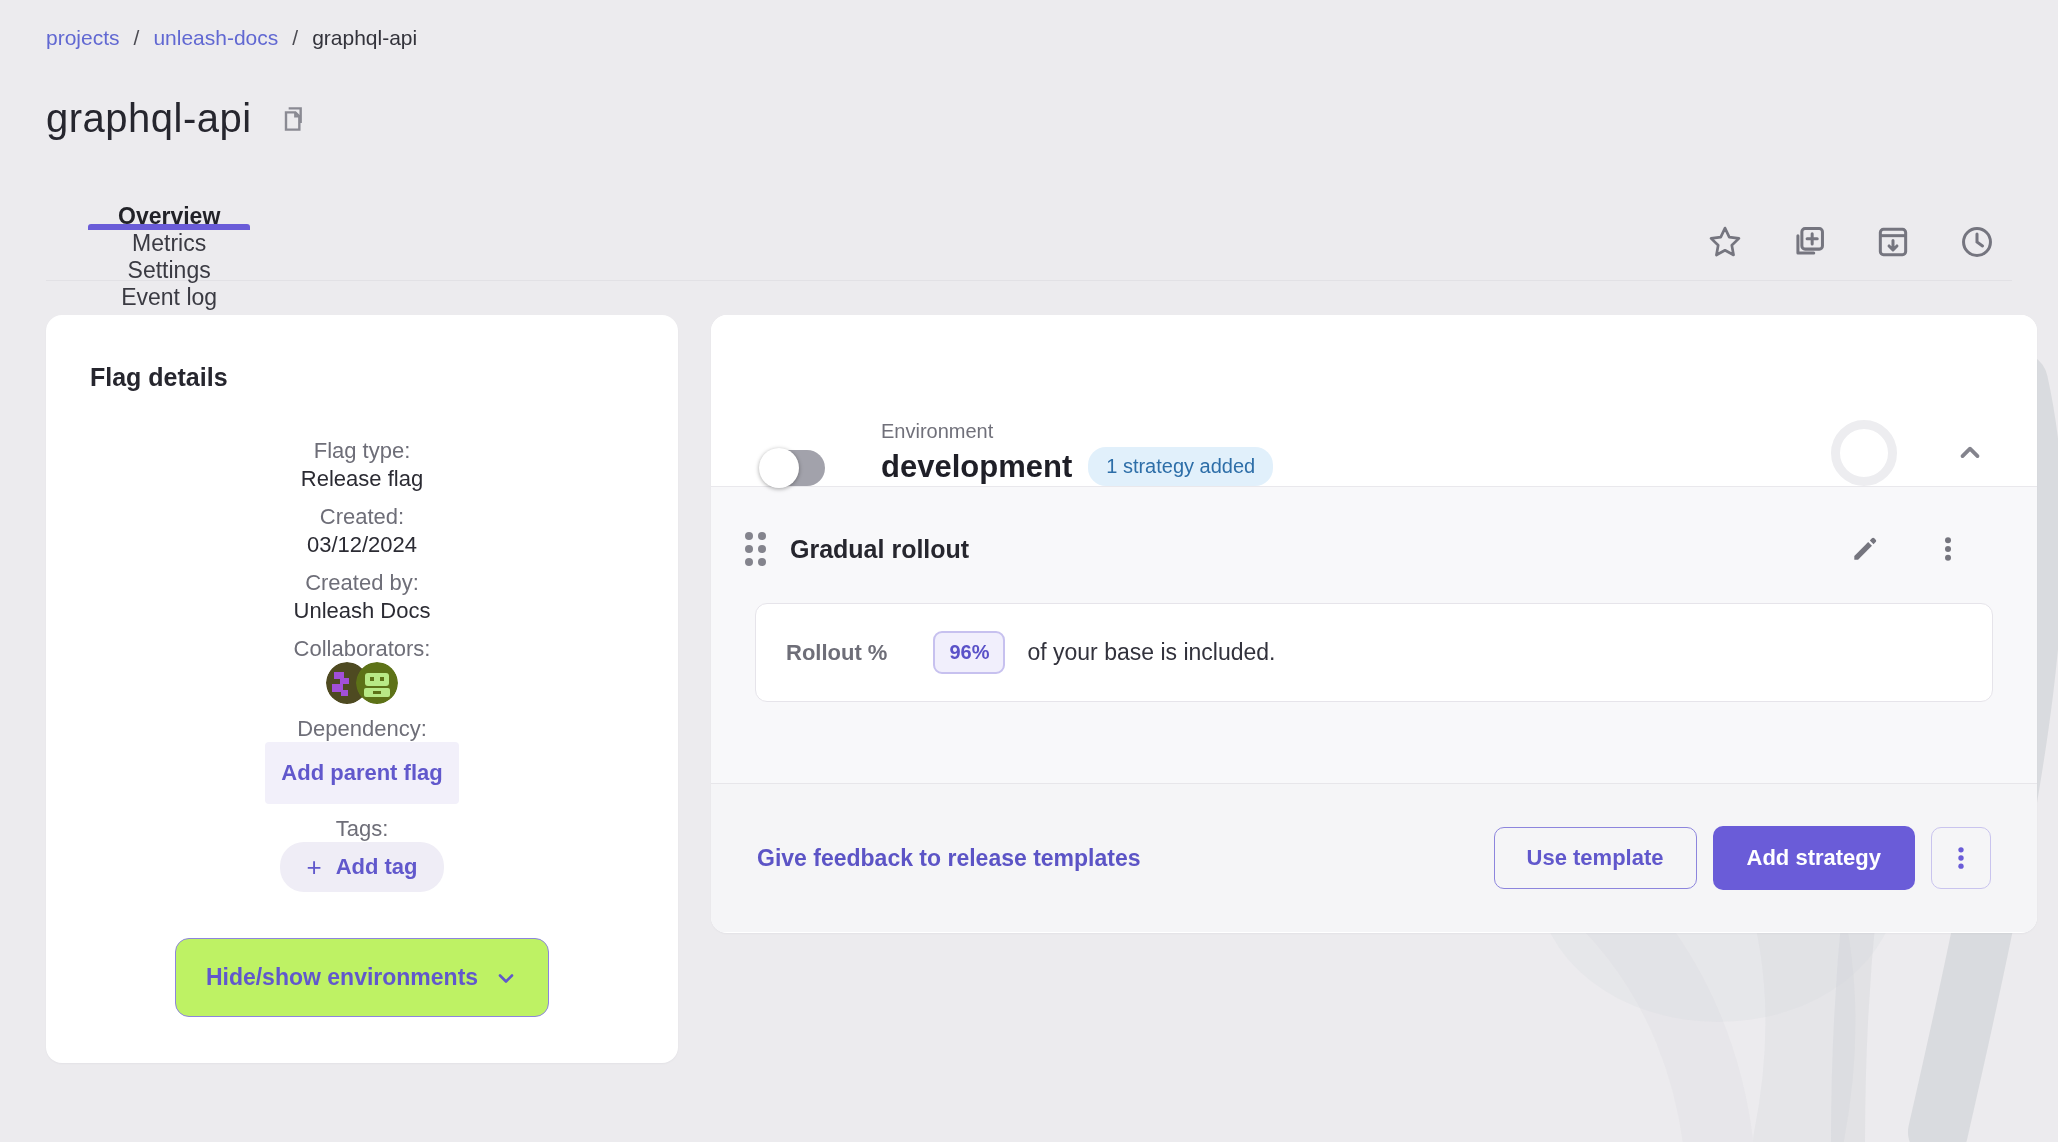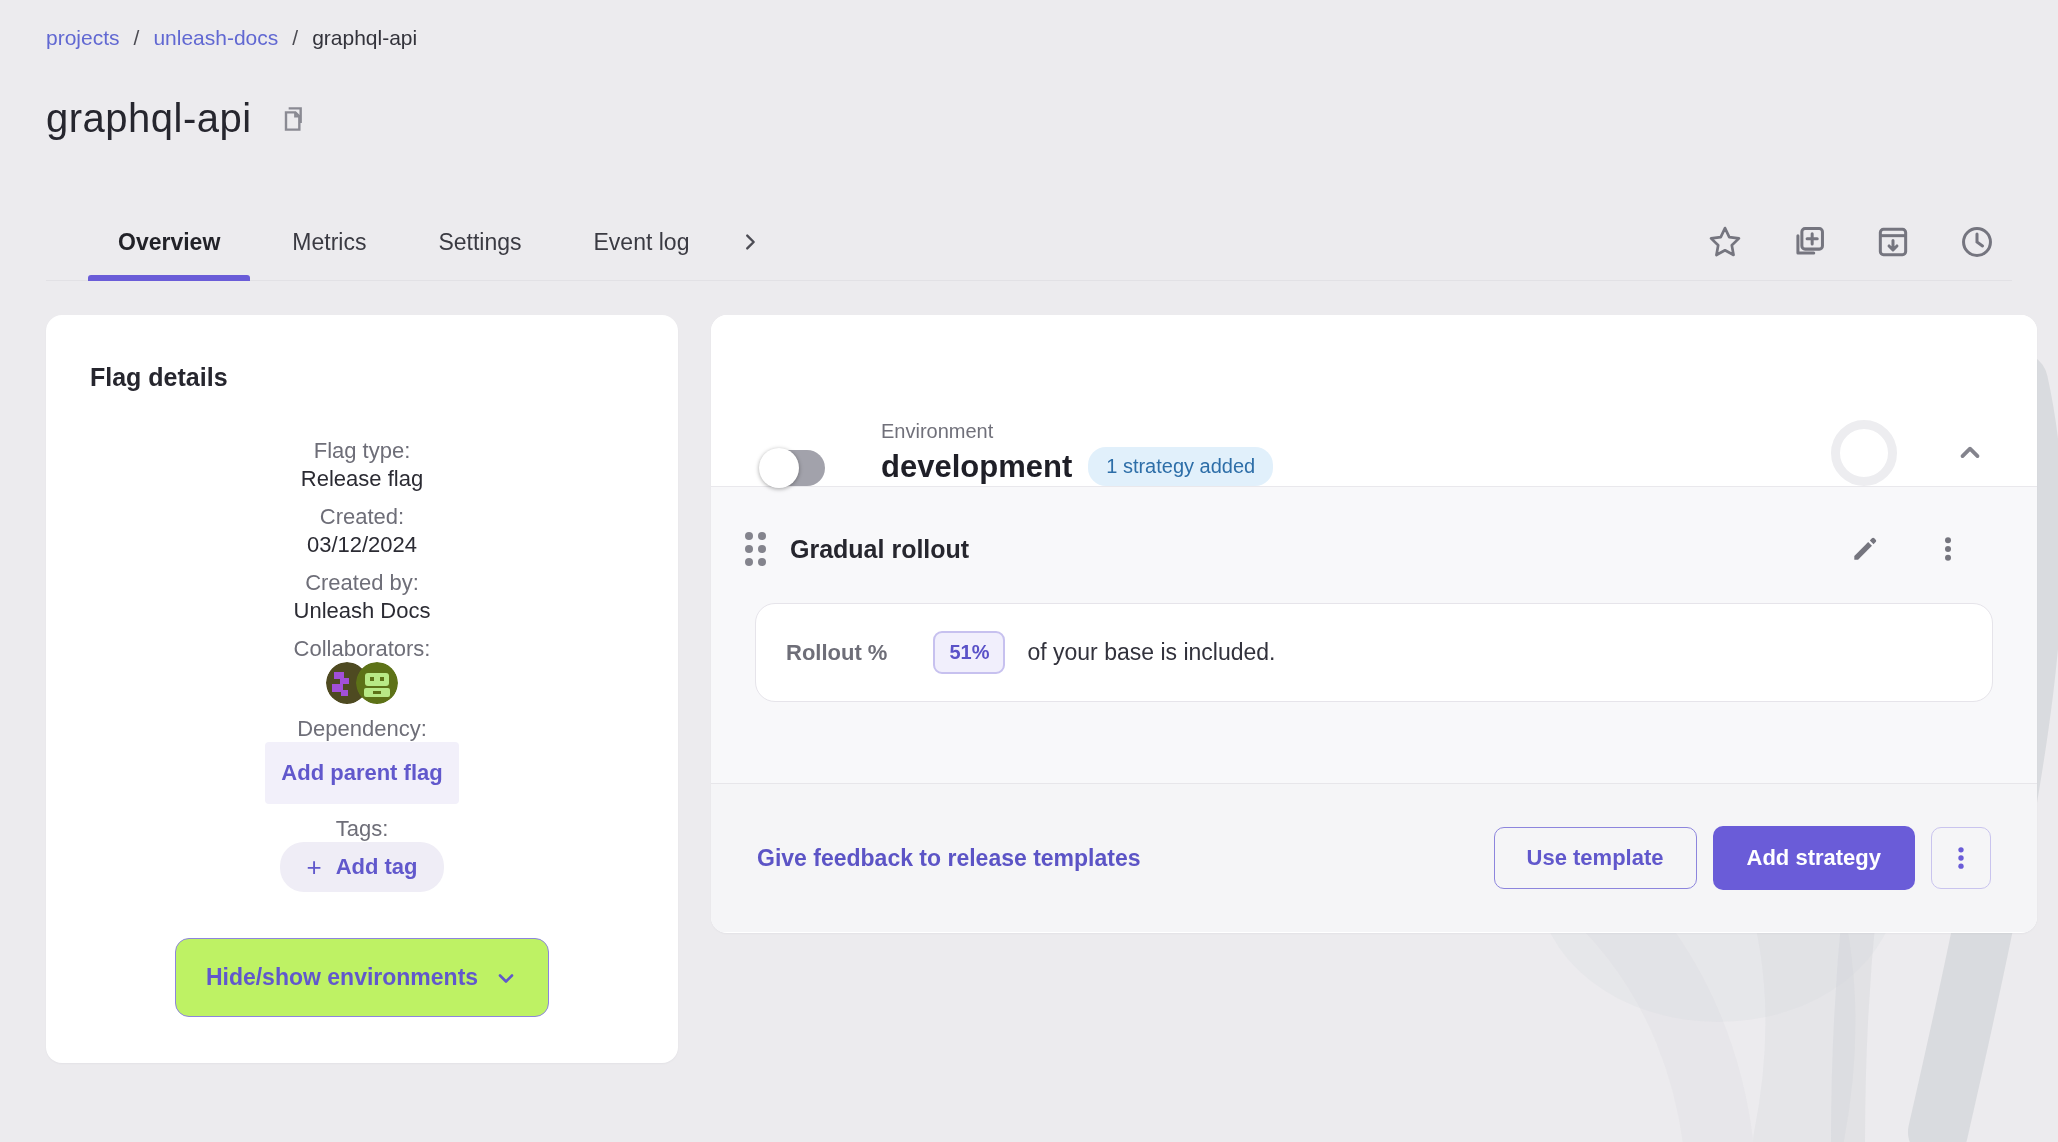--- a/index.html
+++ b/index.html
@@ -26,21 +26,21 @@
   .title-row { position:absolute; left:46px; top:96px; display:flex; align-items:center; gap:22px; }
   .title-row h1 { font-size:40px; font-weight:500; color:#26262e; letter-spacing:.5px; }
   .icon-btn { background:none; border:none; cursor:pointer; display:inline-flex; align-items:center; justify-content:center; padding:4px; }
 
   .tabs-row {
     position:absolute; left:0; top:203px; width:2058px; height:78px;
   }
   .tabs-row .divider-line {
     position:absolute; left:46px; right:46px; bottom:0; height:1px; background:#e2e1e5;
   }
-  .tabs { position:absolute; left:88px; top:0; height:78px; display:flex; align-items:center; }
+  .tabs { position:absolute; left:88px; top:0; height:78px; display:flex; align-items:center;flex-direction:column; }
   .tab {
     position:relative; height:78px; padding:0 30px; margin-right:12px;
     background:none; border:none; cursor:pointer;
     font-family:"Liberation Sans", sans-serif;
     font-size:23px; color:#3a3a42; display:flex; align-items:center;
   }
   .tab.active { font-weight:bold; color:#222228; }
   .tab.active::after {
     content:""; position:absolute; left:0; right:0; bottom:0; height:6px;
     background:#6a5cd8; border-radius:3px 3px 0 0;
@@ -125,21 +125,21 @@
   .drag-handle {
     display:grid; grid-template-columns:8px 8px; grid-auto-rows:8px; gap:5px;
     background:none; border:none; cursor:grab; padding:6px; margin-left:8px;
   }
   .drag-handle i { width:8px; height:8px; border-radius:50%; background:#84848d; }
   .strategy-name { font-size:25px; font-weight:bold; color:#26262e; margin-left:18px; }
   .strategy-title-actions { margin-left:auto; display:flex; align-items:center; gap:44px; margin-right:22px; }
 
   .rollout-panel {
     margin:16px 0 0 24px; width:1238px; height:99px;
-    background:#fff; border:1px solid #e6e4ea; border-radius:20px;
+    background:#fff; border:1px solid #e6e4ea; border-radius:12px;
     display:flex; align-items:center; padding:0 30px;
   }
   .rollout-lbl { font-size:22px; font-weight:bold; color:#6e6e78; }
   .rollout-chip {
     margin-left:46px; background:#f1effc; border:2px solid #c7c1ef; color:#5a52c8;
     font-weight:bold; font-size:20px; border-radius:9px; padding:8px 14px;
   }
   .rollout-desc { margin-left:22px; font-size:23px; color:#32323c; }
 
   .env-footer {
@@ -365,21 +365,21 @@
               <circle cx="12" cy="5" r="2.4"></circle>
                 <circle cx="12" cy="12" r="2.4"></circle>
                 <circle cx="12" cy="19" r="2.4"></circle>
             </svg>
           </button>
         </span>
       </div>
 
       <div class="rollout-panel">
         <span class="rollout-lbl">Rollout %</span>
-        <span class="rollout-chip">51%</span>
+        <span class="rollout-chip">96%</span>
         <span class="rollout-desc">of your base is included.</span>
       </div>
     </div>
 
     <div class="env-footer">
       <a class="feedback-link">Give feedback to release templates</a>
       <div class="footer-actions">
         <button class="btn-outline">Use template</button>
         <button class="btn-primary">Add strategy</button>
         <button class="btn-kebab">

